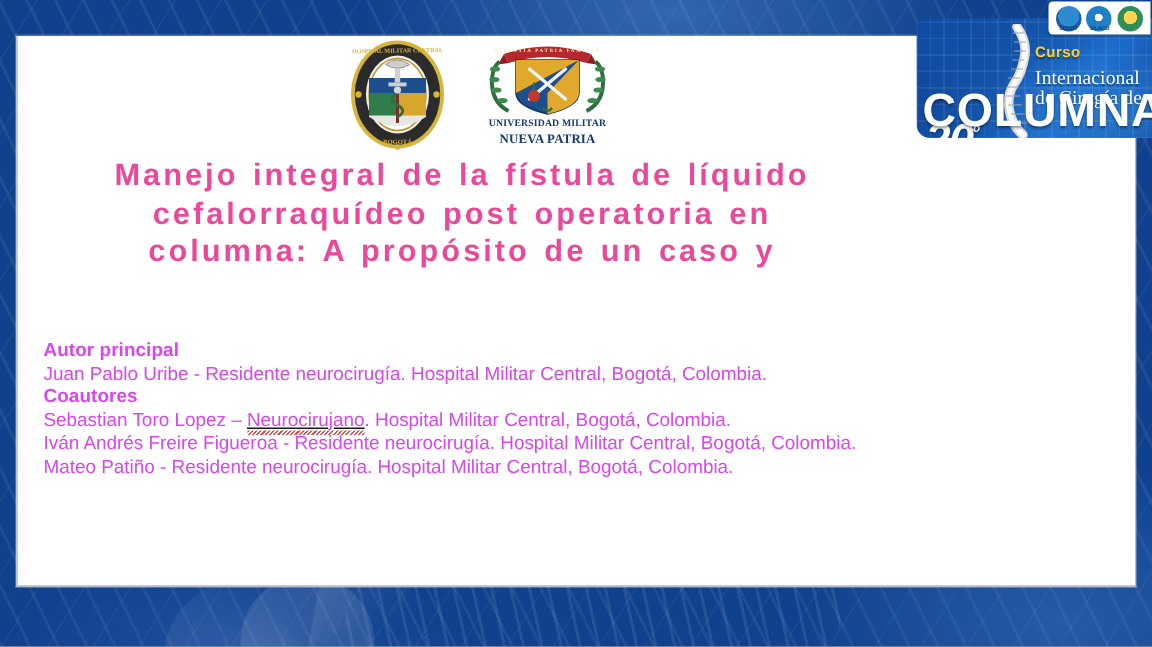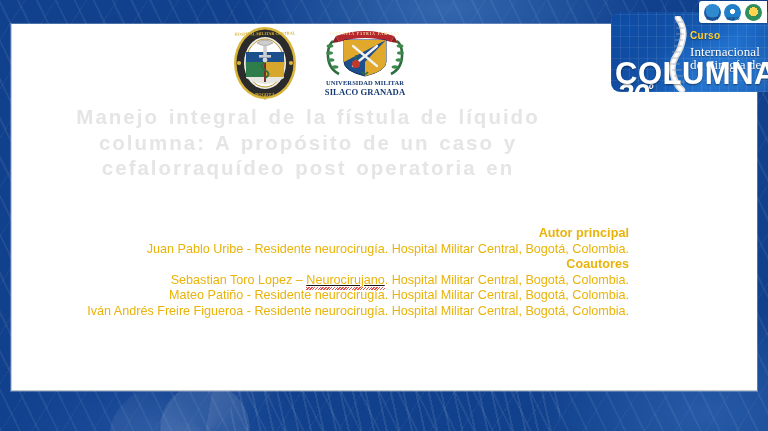--- a/index.html
+++ b/index.html
@@ -194,37 +194,36 @@
   }
   .umng-cap1 { top:54px; font-size:6.5px; font-weight:bold; }
   .umng-cap2 { top:62px; font-size:8.6px; font-weight:bold; }
 
   
   .title {
     position:absolute;
     left:18px; top:104px;
     width:580px;
     text-align:center;
-    color:#e5e5e5;
+    color:#ec4899;
     font-size:20.5px;
     font-weight:bold;
     letter-spacing:2.0px;
     line-height:25.5px;
     word-spacing:2px;
   }
 
   
   .authors {
     position:absolute;
     left:29px; top:226px;
     width:600px;
-    color:#eab308;
+    color:#d946ef;
     font-size:12.6px;
     line-height:15.6px;
-    text-align:right;
   }
   .authors .hdr { font-weight:bold; letter-spacing:.05px; }
   .authors .ln  { white-space:nowrap; }
   .spellerr {
     text-decoration:underline;
     text-decoration-color:#171717;
     position:relative;
   }
   .spellerr::after {
     content:"";
@@ -294,21 +293,21 @@
         </g>
         <path d="M28 14 h42 v22 q0 9 -21 14 q-21 -5 -21 -14 z" fill="#1d4f8c" stroke="#0f3060" stroke-width="1"></path>
         <path d="M28 14 h42 l-42 22 z" fill="#e0a92c"></path>
         <path d="M70 14 v22 q0 9 -21 14 l0 -14 z" fill="#e0a92c"></path>
         <path d="M37 20 l24 20 M61 20 l-24 20" stroke="#f2f2f2" stroke-width="2.3" stroke-linecap="round"></path>
         <circle cx="40" cy="38" r="4" fill="#c0392b"></circle>
         <path d="M40 34 v-5" stroke="#2f6d3d" stroke-width="1.4"></path>
         <path d="M46 46 q3 4 6 0" stroke="#2f6d3d" stroke-width="1.6" fill="none"></path>
       </svg>
       <div class="umng-cap1">UNIVERSIDAD MILITAR</div>
-      <div class="umng-cap2">SILACO GRANADA</div>
+      <div class="umng-cap2">NUEVA PATRIA</div>
     </div>
 
   </div>
 
   <div class="banner">
     <div class="banner-num"><span>20</span><span class="banner-ord">º</span></div>
 
     <div class="spine">
       <svg viewBox="0 0 26 76" width="26" height="76">
         <path d="M13 2 q7 10 5 20 q-2 11 -7 18 q-5 8 -3 18 q2 10 9 16" stroke="#e8e4dc" stroke-width="6.4" fill="none" stroke-linecap="round" opacity=".95"></path>
@@ -340,26 +339,26 @@
       <div class="org-cap">SCCOT</div>
     </div>
     <div class="org org2">
       <div class="org-cap">SILACO</div>
     </div>
     <div class="org org3"></div>
   </div>
 
   <div class="title">
     <div>Manejo integral de la fístula de líquido</div>
+    <div>cefalorraquídeo post operatoria en</div>
     <div>columna: A propósito de un caso y</div>
-    <div>cefalorraquídeo post operatoria en</div>
   </div>
 
   <div class="authors">
     <div class="hdr ln">Autor principal</div>
     <div class="ln">Juan Pablo Uribe - Residente neurocirugía. Hospital Militar Central, Bogotá, Colombia.</div>
     <div class="hdr ln">Coautores</div>
     <div class="ln"><span>Sebastian Toro Lopez – </span><span class="spellerr">Neurocirujano</span><span>. Hospital Militar Central, Bogotá, Colombia.</span></div>
+    <div class="ln">Iván Andrés Freire Figueroa - Residente neurocirugía. Hospital Militar Central, Bogotá, Colombia.</div>
     <div class="ln">Mateo Patiño - Residente neurocirugía. Hospital Militar Central, Bogotá, Colombia.</div>
-    <div class="ln">Iván Andrés Freire Figueroa - Residente neurocirugía. Hospital Militar Central, Bogotá, Colombia.</div>
   </div>
 
 </div>
 
 </body></html>

